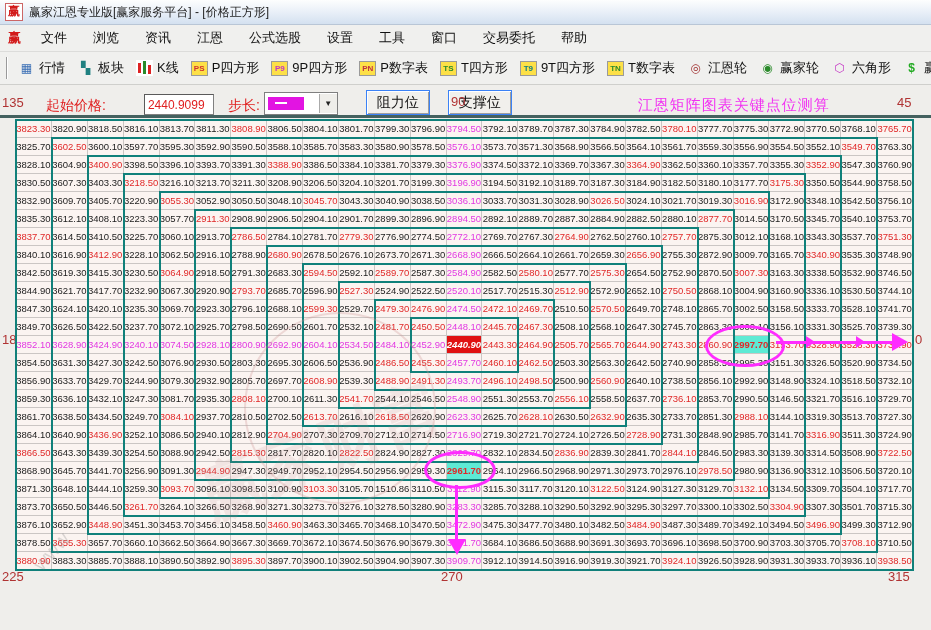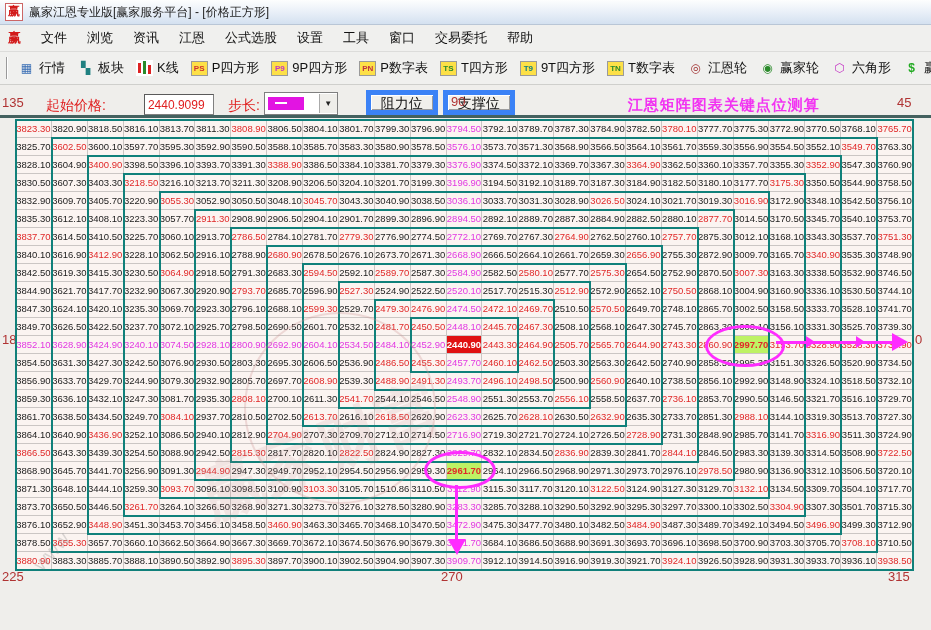--- a/index.html
+++ b/index.html
@@ -29,35 +29,35 @@
   
   #controls{position:absolute;left:16px;top:85px;width:931px;height:30px;display:flex;align-items:flex-end;font-size:14px;}
   .redlab{color:#e02020;}
   #startprice{width:62px;height:17px;border:1px solid #808080;border-top-color:#5a5a5a;border-left-color:#5a5a5a;
     background:#fff;color:#e02020;font-size:12px;padding:1px 3px;font-family:"Liberation Sans",sans-serif;margin-left:38px;}
   #stepbox{width:72px;height:21px;background:#fff;border:1px solid #7f7f7f;display:flex;align-items:center;margin-left:4px;}
   #stepswatch{width:36px;height:13px;background:#e214e2;margin-left:3px;position:relative;}
   #stepswatch i{position:absolute;left:7px;top:5px;width:12px;height:2px;background:#fff;}
   #steparrow{margin-left:auto;width:17px;height:19px;background:#efeeea;border-left:1px solid #aaa;
     font-size:8px;display:flex;align-items:center;justify-content:center;color:#222;}
-  .btn3d{height:25px;padding:0 10px;background:#f1f0ec;border:5px solid #3b82f6;
-    box-shadow:inset 1px 1px 0 #ffffff,inset -1px -1px 0 #9d9d9d;font-size:14px;color:#111;margin-right:5px;
+  .btn3d{height:25px;padding:0 10px;background:#f1f0ec;border:1px solid #3b82f6;
+    box-shadow:inset 1px 1px 0 #ffffff,inset -1px -1px 0 #9d9d9d;font-size:14px;color:#111;margin-right:18px;
     font-family:"Liberation Sans",sans-serif;cursor:default;}
-  #gannnote{color:#f233f2;font-weight:bold;font-size:15px;letter-spacing:1px;}
+  #gannnote{color:#f233f2;font-weight:normal;font-size:15px;letter-spacing:1px;}
   #topline{position:absolute;left:0;top:115px;width:931px;height:3px;background:#44615f;}
   
   #gridwrap{position:absolute;left:16px;top:120px;width:897px;height:450px;background:#fbf4f1;}
   #grid{position:absolute;left:0;top:0;width:897px;height:450px;display:grid;
     grid-template-columns:repeat(25,1fr);grid-template-rows:repeat(25,18px);}
   .cell{font-size:9.5px;line-height:17px;text-align:center;color:#1c1c1c;white-space:nowrap;overflow:hidden;
     border-right:1px solid #cbc6c4;border-bottom:1px solid #cbc6c4;background:#fbf4f1;}
   .cell.red{color:#e02828;}
   .cell.mag{color:#e238e2;}
-  .cell.center{background:#e01111;color:#fff;font-weight:bold;}
-  .cell.hl{background:#bef264;color:#e02828;font-weight:bold;}
+  .cell.center{background:#e01111;color:#fff;font-weight:bold;font-style:italic;}
+  .cell.hl{background:#5eead4;color:#e02828;font-weight:bold;}
   .ring{position:absolute;border:2px solid #10807a;pointer-events:none;}
   
   .anglab{position:absolute;color:#b03333;font-size:13px;}
   
   .ell{position:absolute;border:3px solid #ff2bff;border-radius:50%;pointer-events:none;}
   .aline{position:absolute;background:#ff2bff;pointer-events:none;}
   .ahead{position:absolute;width:0;height:0;pointer-events:none;}
   
   .wm{position:absolute;pointer-events:none;}
   #wmcircle{left:228px;top:192px;width:188px;height:188px;border:2px solid rgba(205,150,150,.30);border-radius:50%;}
@@ -73,21 +73,21 @@
 
 <div id="win">
 
   <div id="titlebar">
     <span class="appicon">赢</span>
     <span>赢家江恩专业版[赢家服务平台] - [价格正方形]</span>
   </div>
 
   <div id="menubar">
     <span class="wicon">赢</span>
-    <span style="display:flex;">
+    <span style="display:flex;gap:6px;">
         <span class="mitem">文件</span>
         <span class="mitem">浏览</span>
         <span class="mitem">资讯</span>
         <span class="mitem">江恩</span>
         <span class="mitem">公式选股</span>
         <span class="mitem">设置</span>
         <span class="mitem">工具</span>
         <span class="mitem">窗口</span>
         <span class="mitem">交易委托</span>
         <span class="mitem">帮助</span>

